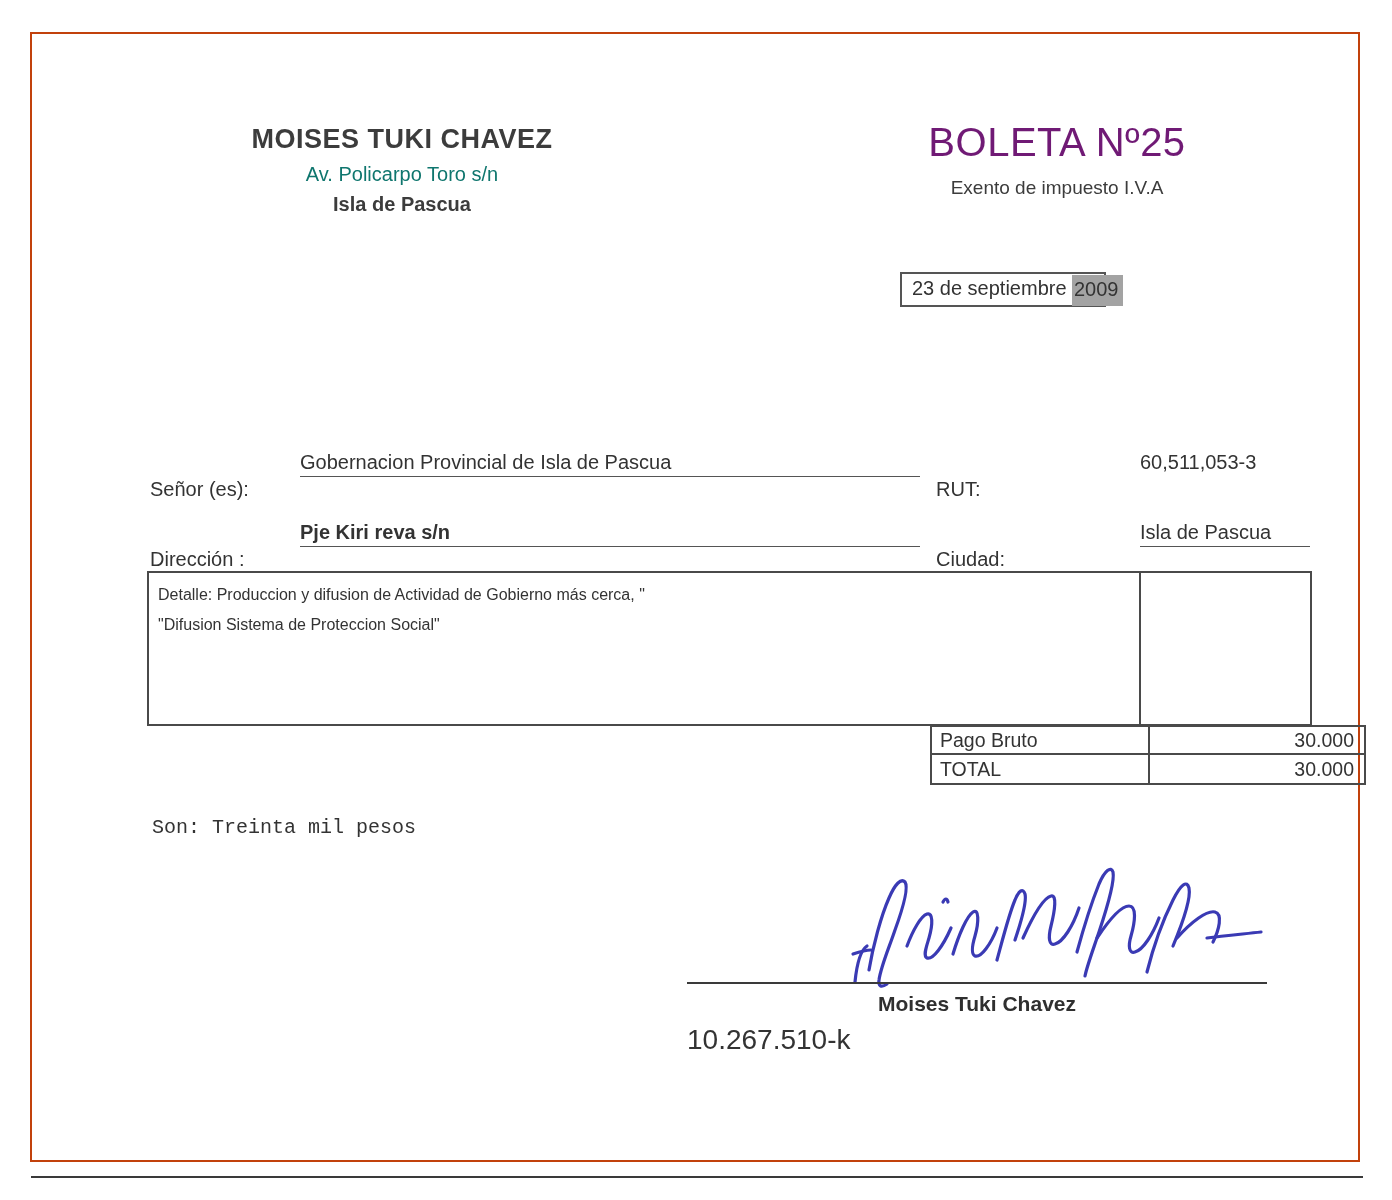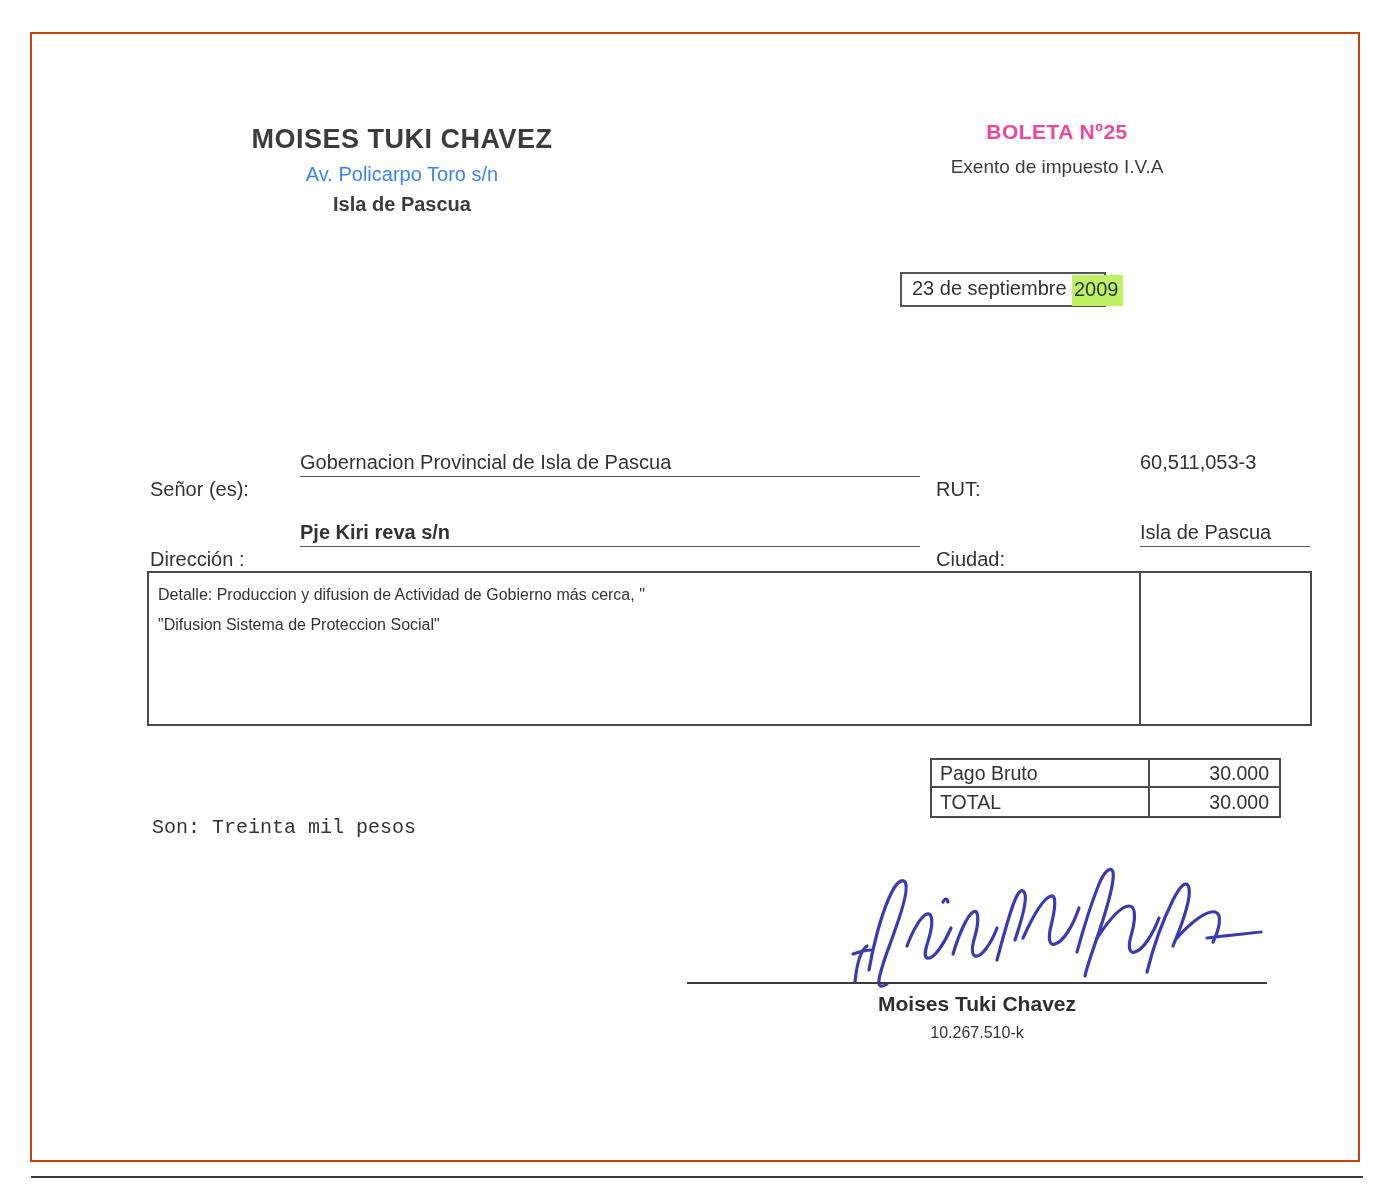--- a/index.html
+++ b/index.html
@@ -55,41 +55,41 @@
   }
   .issuer-name {
     font-size: 27px;
     font-weight: bold;
     letter-spacing: 0.5px;
     color: #3c3c3c;
   }
   .issuer-address {
     font-size: 20px;
     margin-top: 8px;
-    color: #3b82f6;
+    color: #0f766e;
   }
   .issuer-city {
     font-size: 20px;
     font-weight: bold;
     margin-top: 7px;
     color: #3c3c3c;
   }
 
   .doc-block {
     position: absolute;
     left: 830px;
     top: 86px;
     width: 390px;
     text-align: center;
   }
   .doc-title {
-    font-size: 21px;
-    font-weight: bold;
+    font-size: 40px;
+    font-weight: normal;
     letter-spacing: 0.5px;
-    color: #ec4899;
+    color: #701a75;
   }
   .doc-sub {
     font-size: 19px;
     margin-top: 12px;
     color: #3c3c3c;
   }
 
   .date-box {
     position: absolute;
     left: 868px;
@@ -101,21 +101,21 @@
     background: #fff;
   }
   .date-box .date-text { white-space: nowrap; }
   
   .date-overflow {
     position: absolute;
     left: 1040px;
     top: 241px;
     font-size: 20px;
     color: #333;
-    background: #bef264;
+    background: #a3a3a3;
     padding: 3px 4px 5px 2px;
   }
 
   
   .cust {
     position: absolute;
     left: 118px;
     top: 415px;
     width: 1150px;
   }
@@ -171,22 +171,22 @@
     font-size: 16px;
     line-height: 30px;
     color: #333;
     width: 960px;
   }
 
   
   .totals {
     position: absolute;
     left: 898px;
-    top: 724px;
-    width: 351px;
+    top: 691px;
+    width: 436px;
     box-sizing: border-box;
   }
   .total-row {
     position: relative;
     height: 30px;
     border: 2px solid #4a4a4a;
     border-top: none;
     box-sizing: border-box;
     display: flex;
     align-items: center;
@@ -246,22 +246,22 @@
     text-align: center;
     font-size: 21px;
     font-weight: bold;
     color: #2f2f2f;
   }
   .sign-id {
     position: absolute;
     left: 0;
     top: 200px;
     width: 580px;
-    text-align: center;
-    font-size: 16px;
+    text-align: left;
+    font-size: 28px;
     color: #333;
   }
   .signature-svg {
     position: absolute;
     left: 160px;
     top: 18px;
   }
 </style>
 </head>
 <body>

